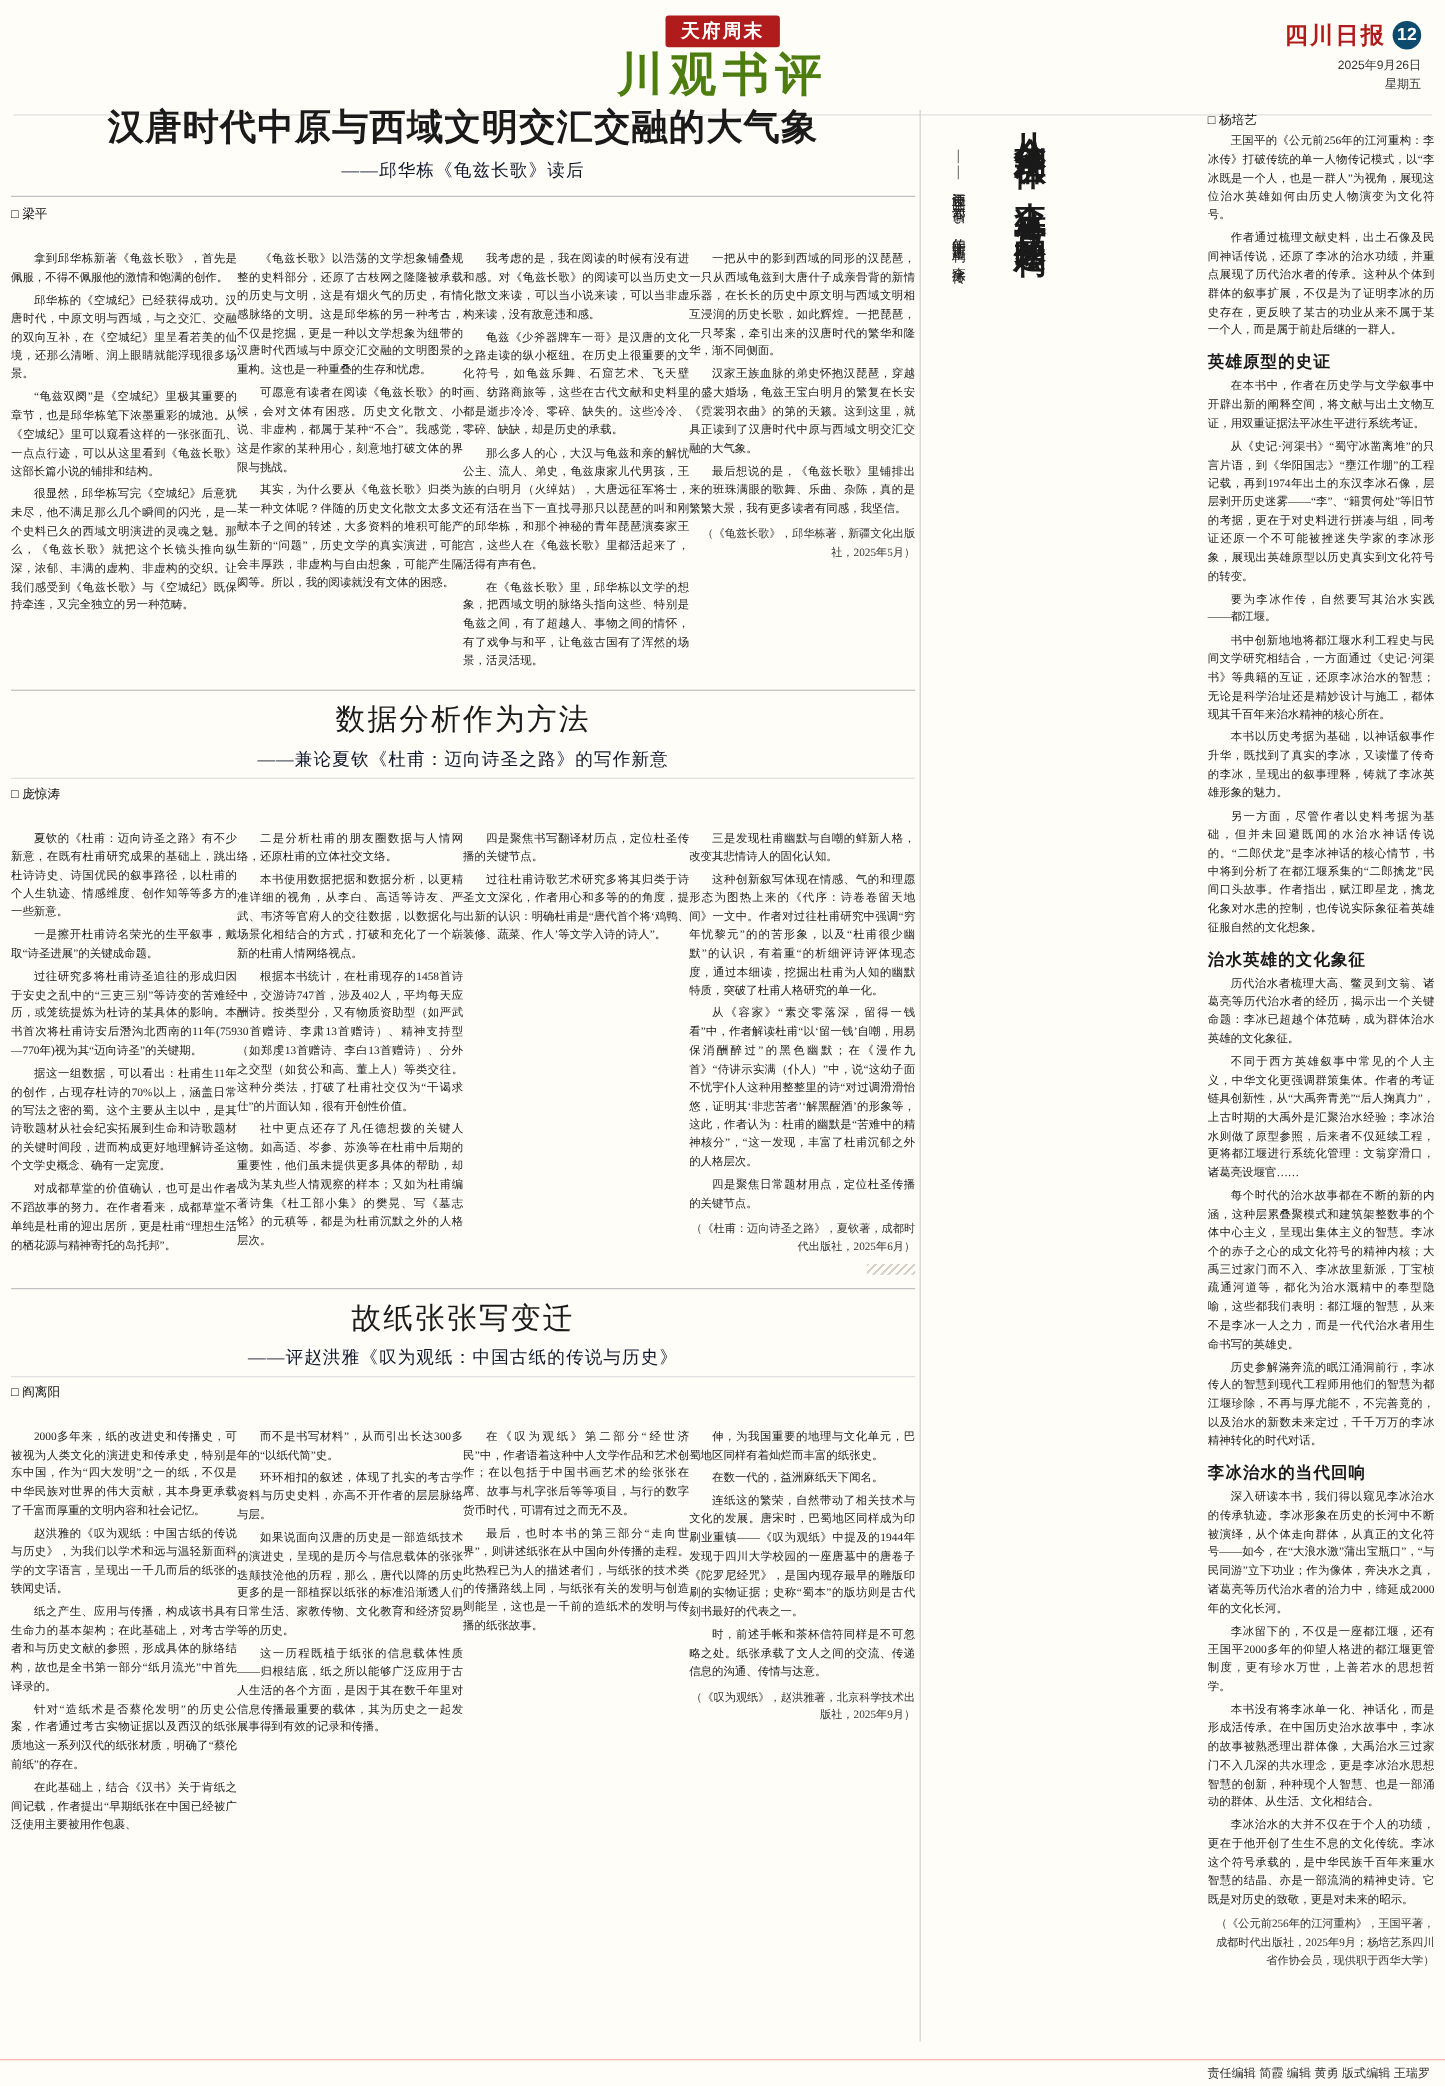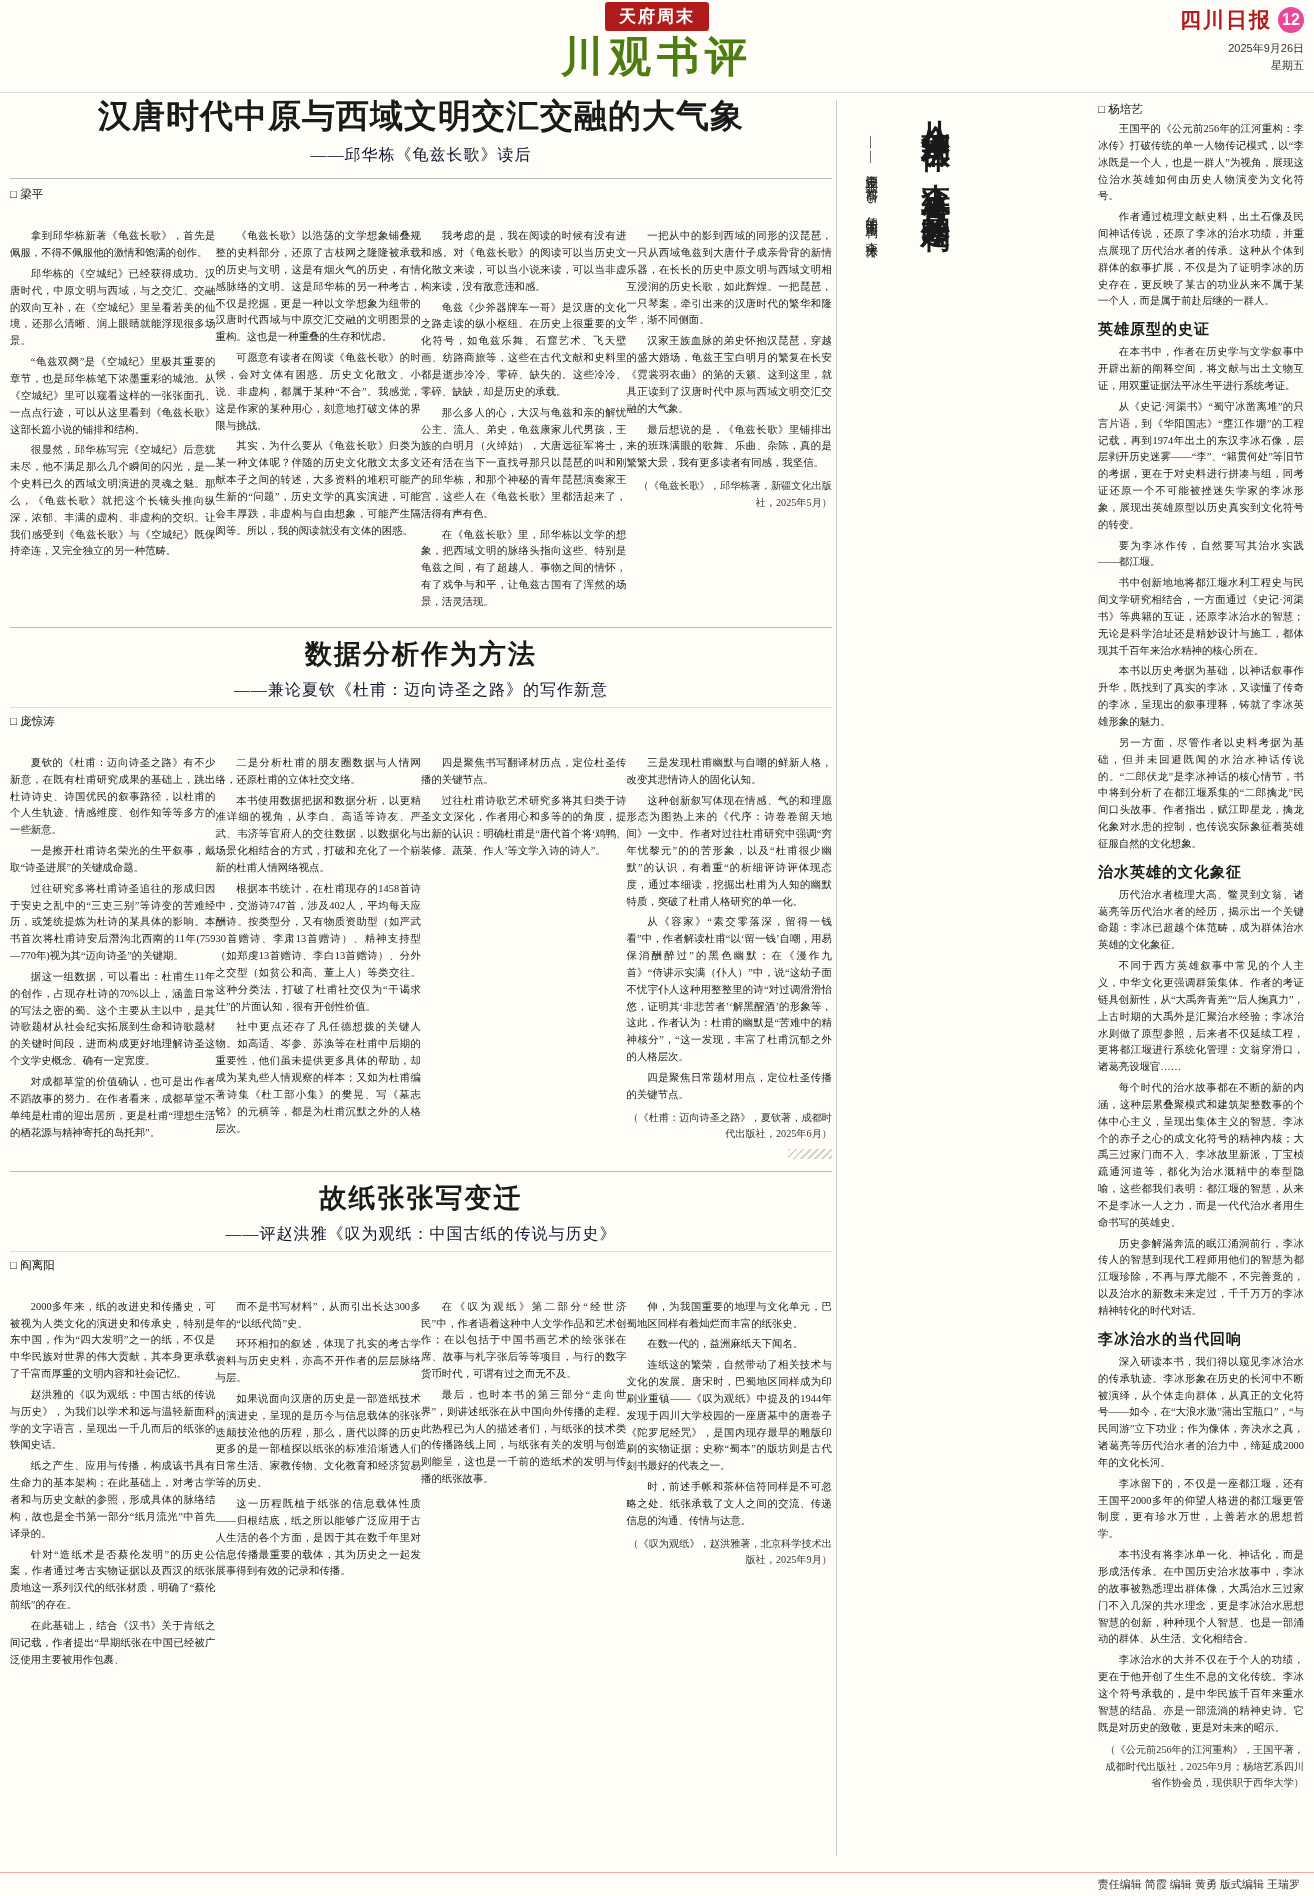--- a/index.html
+++ b/index.html
@@ -4,21 +4,21 @@
 <style>
   html,body{margin:0;padding:0;}
   body{
     width:1314px;height:1896px;
     background:#fffdf8;
     font-family:"Liberation Serif","DejaVu Serif",serif;
     color:#1a1a1a;
     position:relative;
     overflow:hidden;
   }
-  .page{position:relative;width:1314px;height:1896px;box-sizing:border-box;padding:0;}
+  .page{position:relative;width:1314px;height:1896px;box-sizing:border-box;padding:12px;}
 
   
   .masthead{position:relative;height:92px;border-bottom:1px solid #ddd;}
   .mh-center{position:absolute;left:50%;top:2px;transform:translateX(-50%);text-align:center;}
   .mh-badge{
     display:inline-block;background:#b01b1b;color:#fff;
     font-family:"Liberation Sans","DejaVu Sans",sans-serif;
     font-size:17px;letter-spacing:2px;padding:3px 14px;border-radius:3px;font-weight:bold;
   }
   .mh-title{
@@ -26,36 +26,36 @@
     margin-top:4px;line-height:1.05;
     font-family:"Liberation Serif","DejaVu Serif",serif;
   }
   .mh-right{position:absolute;right:10px;top:6px;text-align:right;}
   .mh-paper{
     display:inline-block;color:#b01b1b;font-weight:bold;font-size:21px;letter-spacing:2px;
     vertical-align:middle;
   }
   .mh-pagenum{
     display:inline-block;width:26px;height:26px;border-radius:50%;
-    background:#ec4899;color:#fff;text-align:center;line-height:26px;
+    background:#0c4a6e;color:#fff;text-align:center;line-height:26px;
     font-family:"Liberation Sans","DejaVu Sans",sans-serif;font-size:16px;font-weight:bold;
     margin-left:6px;vertical-align:middle;
   }
   .mh-date{font-size:11px;color:#333;margin-top:6px;line-height:1.5;
     font-family:"Liberation Sans","DejaVu Sans",sans-serif;}
   .rule-v{position:absolute;top:0;bottom:0;width:1px;background:#ccc;}
 
   .headline{
     font-size:33px;font-weight:bold;letter-spacing:1px;text-align:center;line-height:1.25;
   }
   .subhead{
     font-size:16px;text-align:center;margin-top:8px;color:#0f172a;letter-spacing:1px;
   }
   .secthead{
-    font-size:27px;font-weight:bold;text-align:center;letter-spacing:2px;
+    font-size:27px;font-weight:normal;text-align:center;letter-spacing:2px;
   }
   .byline{
     font-size:11.5px;color:#111;margin:6px 0 4px 0;
     font-family:"Liberation Sans","DejaVu Sans",sans-serif;
   }
   .byline::before{content:"□ ";}
 
   .col-text{
     font-size:10.4px;line-height:1.62;text-align:justify;
     color:#222;

